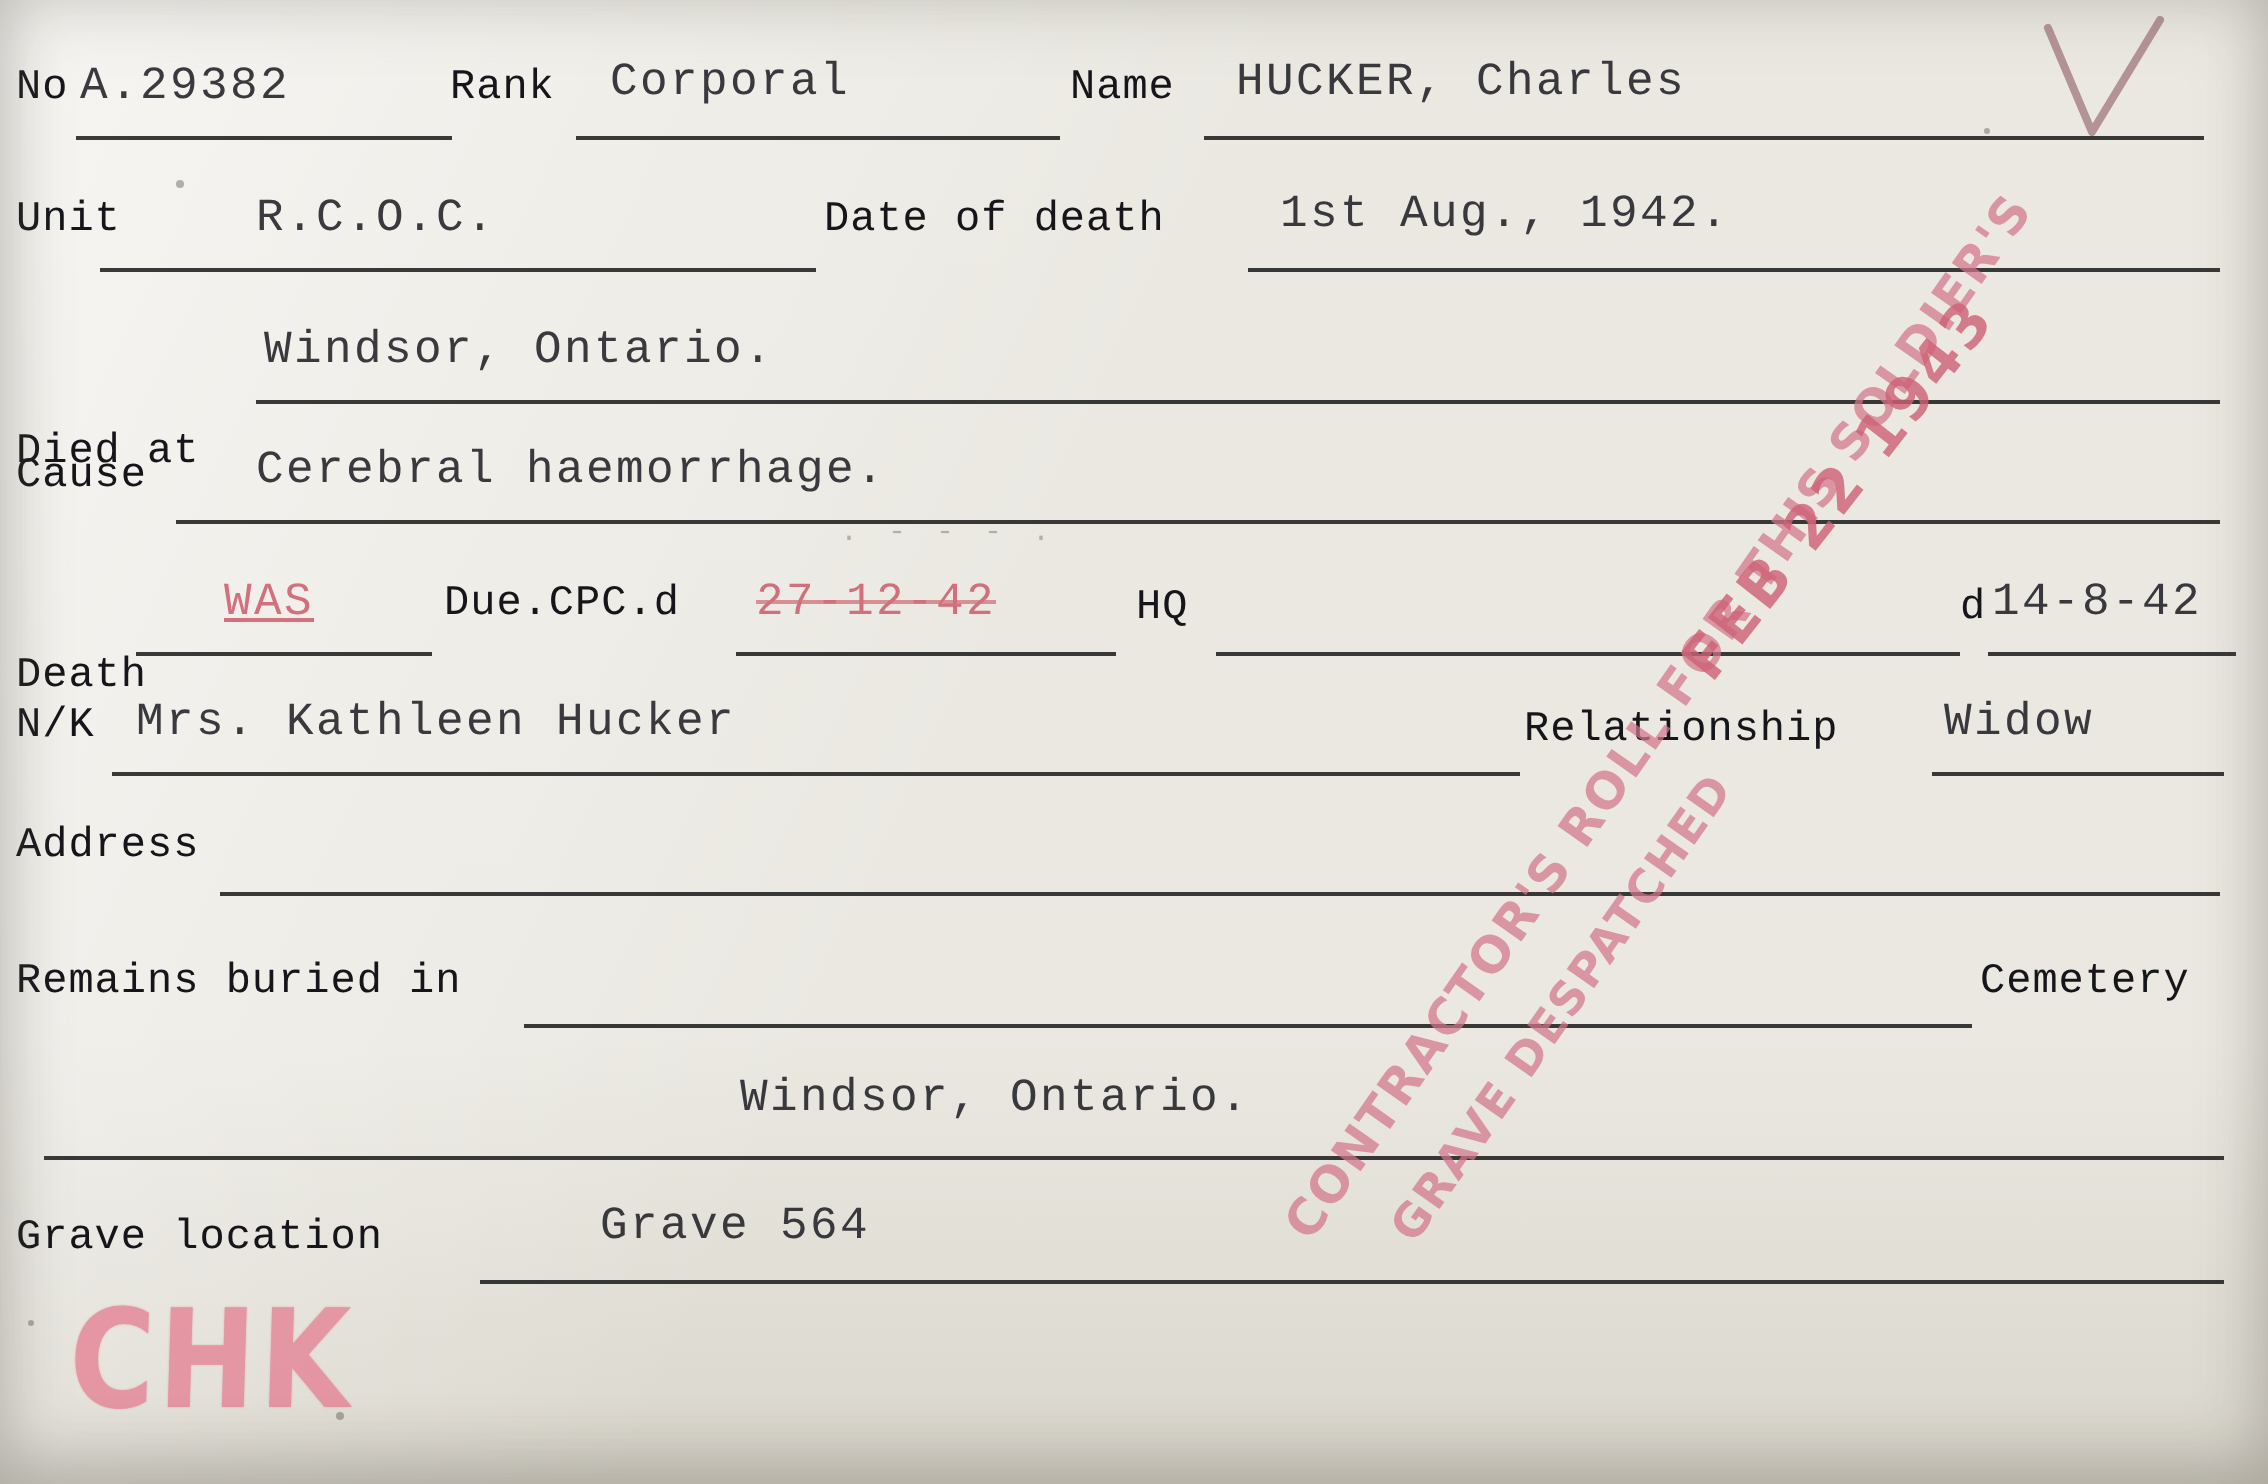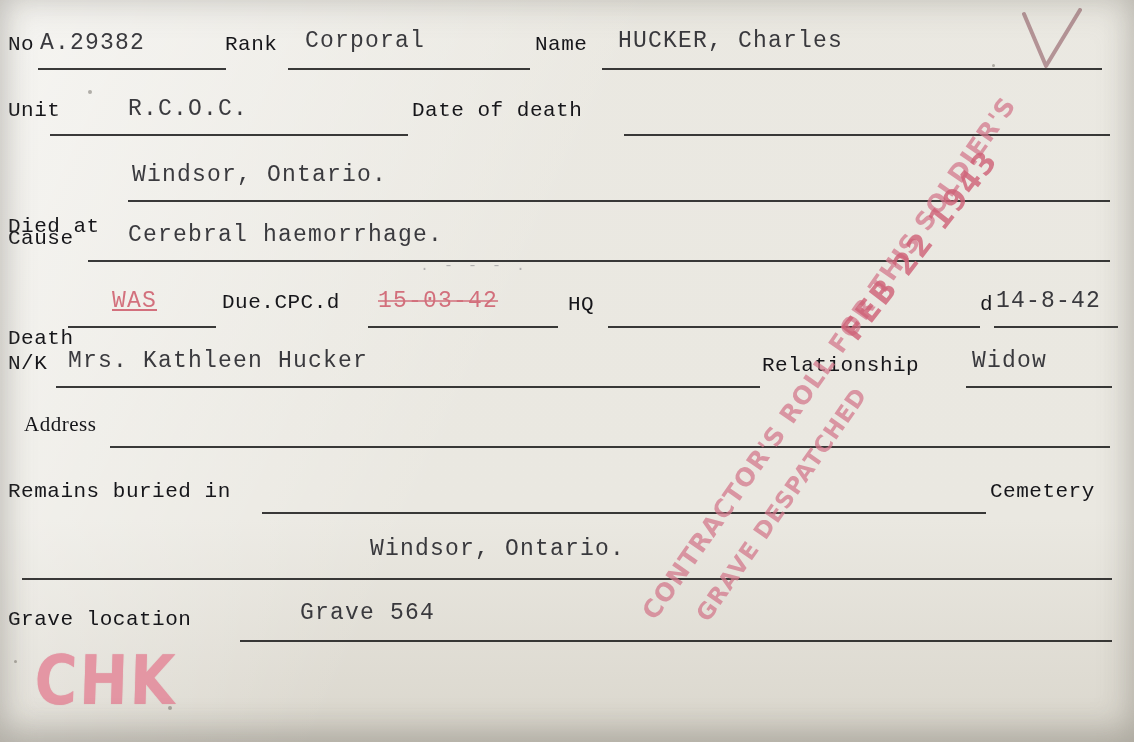--- a/index.html
+++ b/index.html
@@ -176,20 +176,21 @@
   <span class="lbl" style="left:535px; top:33px;">Name</span>
   <span class="typed" style="left:618px; top:28px;">HUCKER, Charles</span>
 
   <div class="rule" style="left:50px;  top:134px; width:358px;"></div>
   <div class="rule" style="left:624px; top:134px; width:486px;"></div>
 
   <span class="lbl" style="left:8px; top:99px;">Unit</span>
   <span class="typed" style="left:128px; top:96px;text-align:right;">R.C.O.C.</span>
 
   <span class="lbl" style="left:412px; top:99px;">Date of death</span>
+  <span class="typed" style="left:640px; top:94px;">1st Aug., 1942.</span>
 
   <div class="rule" style="left:128px; top:200px; width:982px;"></div>
 
   <span class="lbl" style="left:8px; top:167px;margin-top:48px;">Died at</span>
   <span class="typed" style="left:132px; top:162px;">Windsor, Ontario.</span>
 
   <div class="rule" style="left:88px; top:260px; width:1022px;"></div>
 
   <span class="lbl" style="left:8px; top:227px;">Cause</span>
   <span class="typed" style="left:128px; top:222px;">Cerebral haemorrhage.</span>
@@ -198,39 +199,39 @@
 
   <div class="rule" style="left:68px;  top:326px; width:148px;"></div>
   <div class="rule" style="left:368px; top:326px; width:190px;"></div>
   <div class="rule" style="left:608px; top:326px; width:372px;"></div>
   <div class="rule" style="left:994px; top:326px; width:124px;"></div>
 
   <span class="lbl" style="left:8px; top:285px;margin-top:42px;">Death</span>
   <span class="red-typed" style="left:112px; top:288px;text-decoration:underline;">WAS</span>
 
   <span class="lbl" style="left:222px; top:291px;">Due.CPC.d</span>
-  <span class="red-typed struck" style="left:378px; top:288px;">15-03-42</span>
+  <span class="red-typed struck" style="left:378px; top:288px;">27-12-42</span>
 
   <span class="lbl" style="left:568px; top:293px;">HQ</span>
 
   <span class="lbl" style="left:980px; top:293px;">d</span>
   <span class="typed" style="left:996px; top:288px;text-align:right;">14-8-42</span>
 
   <div class="rule" style="left:56px;  top:386px; width:704px;"></div>
   <div class="rule" style="left:966px; top:386px; width:146px;"></div>
 
   <span class="lbl" style="left:8px; top:352px;">N/K</span>
   <span class="typed" style="left:68px; top:348px;">Mrs. Kathleen Hucker</span>
 
   <span class="lbl" style="left:762px; top:354px;">Relationship</span>
   <span class="typed" style="left:972px; top:348px;">Widow</span>
 
   <div class="rule" style="left:110px; top:446px; width:1000px;"></div>
 
-  <span class="lbl" style="left:24px; top:412px;font-family:Liberation Serif, serif;">Address</span>
+  <span class="lbl" style="left:8px; top:412px;">Address</span>
 
   <div class="rule" style="left:262px; top:512px; width:724px;"></div>
 
   <span class="lbl" style="left:8px; top:480px;">Remains buried in</span>
 
   <span class="lbl" style="left:990px; top:480px;">Cemetery</span>
 
   <div class="rule" style="left:22px; top:578px; width:1090px;"></div>
 
   <span class="typed" style="left:370px; top:536px;">Windsor, Ontario.</span>

